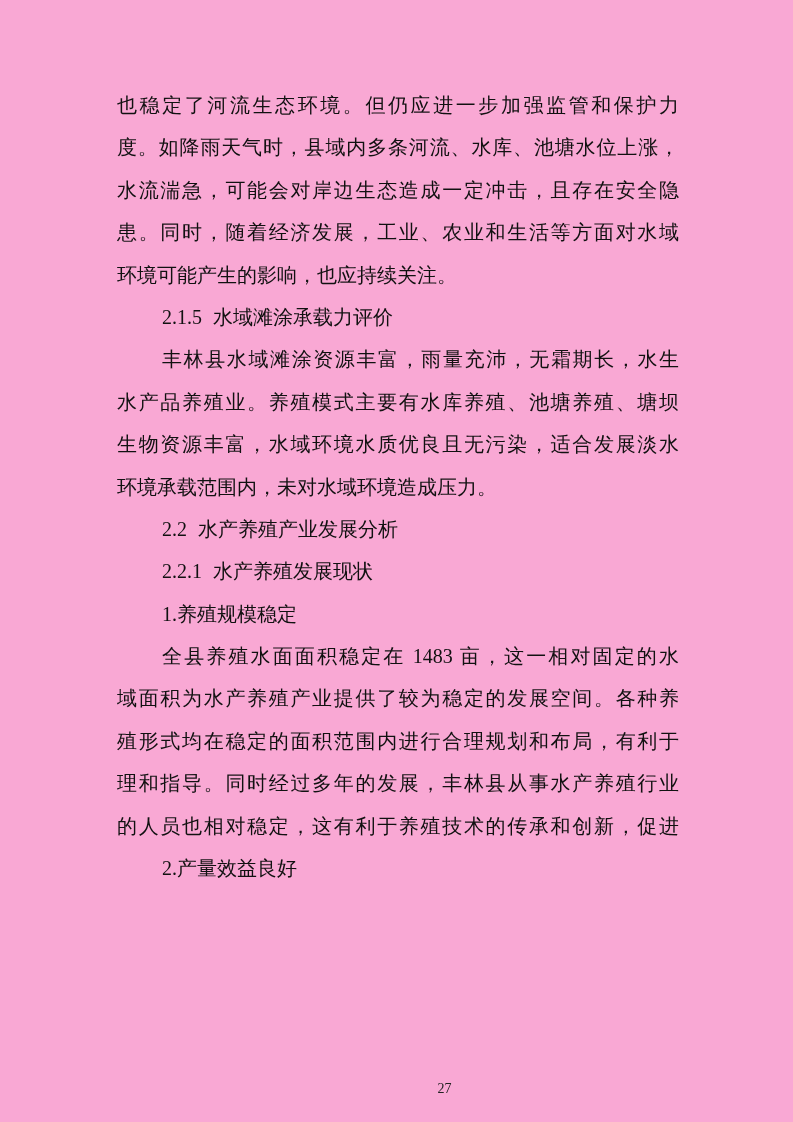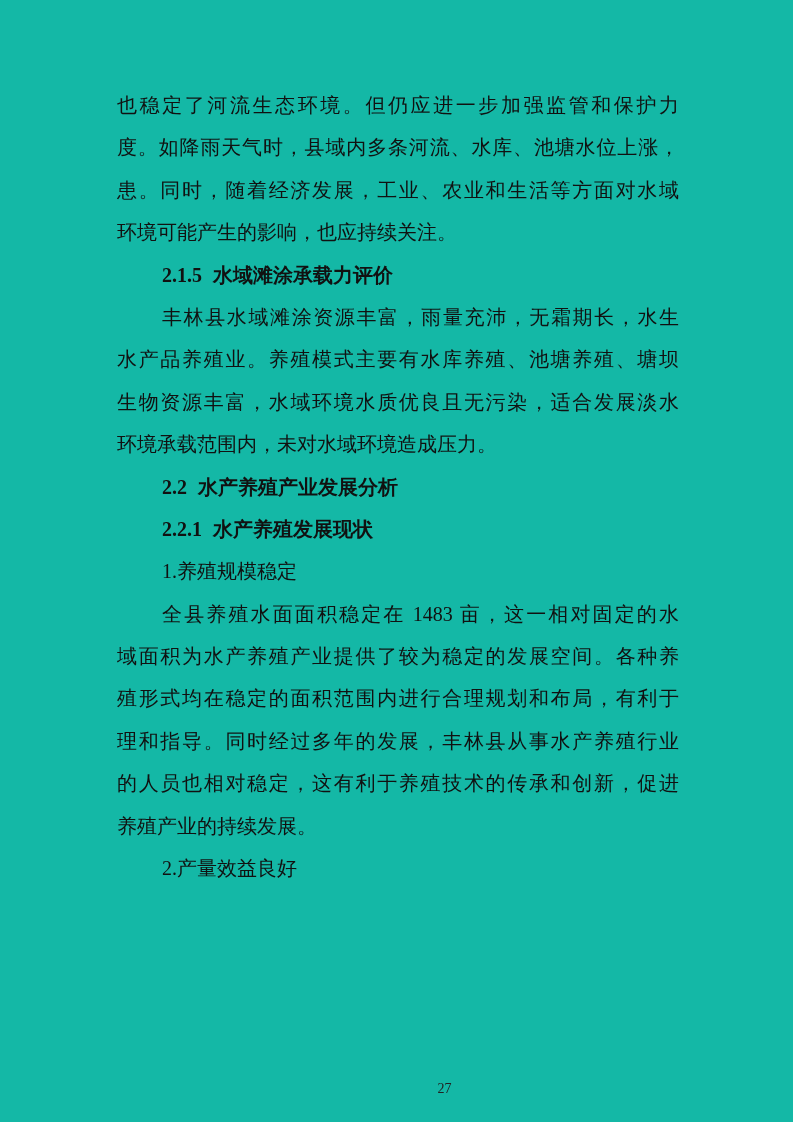--- a/index.html
+++ b/index.html
@@ -4,21 +4,21 @@
 <style>
   html, body {
     margin: 0;
     padding: 0;
     background: #ffffff;
   }
   .page {
     position: relative;
     width: 793px;
     height: 1122px;
-    background: #14b8a6;
+    background: #f9a8d4;
     overflow: hidden;
     font-family: "Liberation Serif", "DejaVu Serif", serif;
     color: #111111;
   }
   .content {
     position: absolute;
     left: 117px;
     top: 84px;
     width: 562px;
   }
@@ -32,21 +32,21 @@
     text-justify: inter-character;
   }
   .line.nostretch {
     text-align: right;
     text-align-last: left;
   }
   .line.ind {
     text-indent: 45px;
   }
   .line.h {
-    font-weight: 700;
+    font-weight: 400;
     word-spacing: 6px;
     text-align: right;
     text-align-last: left;
   }
   .page-number {
     position: absolute;
     top: 1080px;
     left: 0;
     width: 100%;
     text-align: center;
@@ -57,40 +57,40 @@
   }
 </style>
 </head>
 <body>
 
 <div class="page">
   <div class="content">
 
     <div class="line">也稳定了河流生态环境。但仍应进一步加强监管和保护力</div>
     <div class="line">度。如降雨天气时，县域内多条河流、水库、池塘水位上涨，</div>
+    <div class="line">水流湍急，可能会对岸边生态造成一定冲击，且存在安全隐</div>
     <div class="line">患。同时，随着经济发展，工业、农业和生活等方面对水域</div>
     <div class="line nostretch">环境可能产生的影响，也应持续关注。</div>
 
     <div class="line h ind">2.1.5 水域滩涂承载力评价</div>
 
     <div class="line ind">丰林县水域滩涂资源丰富，雨量充沛，无霜期长，水生</div>
     <div class="line">水产品养殖业。养殖模式主要有水库养殖、池塘养殖、塘坝</div>
     <div class="line">生物资源丰富，水域环境水质优良且无污染，适合发展淡水</div>
     <div class="line nostretch">环境承载范围内，未对水域环境造成压力。</div>
 
     <div class="line h ind">2.2 水产养殖产业发展分析</div>
     <div class="line h ind">2.2.1 水产养殖发展现状</div>
 
     <div class="line nostretch ind">1.养殖规模稳定</div>
 
     <div class="line ind">全县养殖水面面积稳定在 1483 亩，这一相对固定的水</div>
     <div class="line">域面积为水产养殖产业提供了较为稳定的发展空间。各种养</div>
     <div class="line">殖形式均在稳定的面积范围内进行合理规划和布局，有利于</div>
     <div class="line">理和指导。同时经过多年的发展，丰林县从事水产养殖行业</div>
     <div class="line">的人员也相对稳定，这有利于养殖技术的传承和创新，促进</div>
-    <div class="line nostretch">养殖产业的持续发展。</div>
 
     <div class="line nostretch ind">2.产量效益良好</div>
 
   </div>
 
   <div class="page-number">27</div>
 </div>
 
 </body></html>

